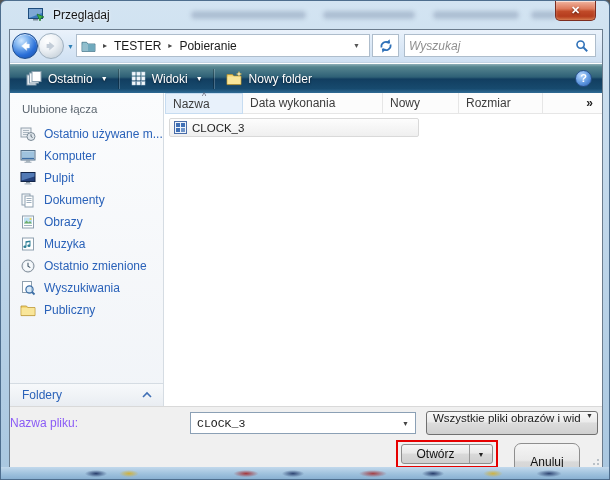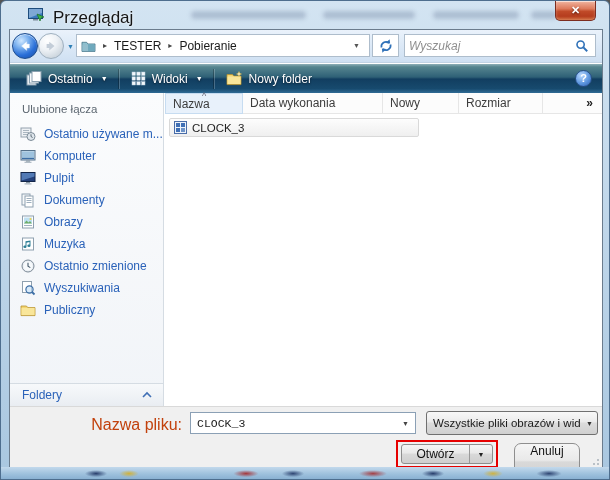--- a/index.html
+++ b/index.html
@@ -6,21 +6,21 @@
   *{box-sizing:border-box;}
   .win{
     position:relative;width:610px;height:480px;margin:0 auto;
     font-family:"Liberation Sans",sans-serif;
     background:linear-gradient(180deg,#d3e4f2 0%,#bcd4e8 55%,#a9c7e0 100%);
     border:1px solid #4e6e8e;border-radius:6px 6px 0 0;overflow:hidden;
   }
   
   .titlebar{position:absolute;left:0;top:0;right:0;height:28px;}
   .title-icon{position:absolute;left:27px;top:6px;width:17px;height:15px;}
-  .title-text{position:absolute;left:52px;top:7px;font-size:17px;color:#151515;text-shadow:0 0 3px rgba(255,255,255,.9);}
+  .title-text{position:absolute;left:52px;top:7px;font-size:12px;color:#151515;text-shadow:0 0 3px rgba(255,255,255,.9);}
   .ghost{position:absolute;top:10px;height:8px;border-radius:4px;background:rgba(95,115,145,.32);filter:blur(2px);}
   .g1{left:190px;width:115px}.g2{left:322px;width:92px}.g3{left:432px;width:86px}.g4{left:530px;width:26px}
   .close-btn{
     position:absolute;right:13px;top:0;width:41px;height:20px;
     border:1px solid #7c2d20;border-top:none;border-radius:0 0 5px 5px;
     background:linear-gradient(180deg,#f0b49f 0%,#dd7b5d 40%,#c04a28 55%,#b53d1e 80%,#d06a3a 100%);
     box-shadow:inset 0 1px 0 rgba(255,255,255,.55), inset 0 0 3px rgba(255,255,255,.3);
     color:#fff;font-size:11px;font-weight:bold;text-align:center;line-height:18px;cursor:pointer;
     text-shadow:0 1px 2px rgba(60,10,0,.8);
   }
@@ -64,37 +64,37 @@
   .col{position:relative;display:flex;align-items:center;padding-left:7px;border-right:1px solid #e6e6e6;border-bottom:1px solid #e6e6e6;background:#fcfcfc;cursor:pointer;}
   .col.sorted{background:#e8f1fb;border:1px solid #c6dcf1;}
   .sort-caret{position:absolute;top:-3px;left:36px;font-size:9px;color:#667;}
   .c0{width:78px}.c1{width:140px}.c2{width:76px}.c3{width:84px}
   .col-fill{flex:1;display:flex;align-items:center;justify-content:flex-end;padding-right:9px;border-bottom:1px solid #e6e6e6;background:#fcfcfc;font-weight:bold;color:#222;cursor:pointer;}
   .file-row{position:absolute;left:4px;top:25px;width:250px;height:19px;border:1px solid #d9d9d9;border-radius:2px;
     background:linear-gradient(180deg,#fdfdfd,#efefef);display:flex;align-items:center;gap:5px;padding-left:4px;
     font-size:11.5px;color:#222;cursor:pointer;}
   
   .bottom{position:absolute;left:0;top:376px;width:100%;height:62px;background:#f0f0f0;border-top:1px solid #d9d9d9;}
-  .fn-label{position:absolute;left:0;top:9px;width:172px;text-align:right;font-size:16px;color:#c2410c;}
+  .fn-label{position:absolute;left:0;top:9px;width:172px;font-size:12px;color:#8b5cf6;}
   .fn-combo{position:absolute;left:180px;top:5px;width:226px;height:22px;background:#fff;border:1px solid #8ba0b5;}
   .fn-combo input{position:absolute;left:4px;top:2px;width:195px;height:16px;border:none;outline:none;font-family:"Liberation Mono",monospace;font-size:11.5px;color:#222;background:transparent;}
   .fn-caret{position:absolute;right:6px;top:7px;font-size:7px;color:#444;cursor:pointer;}
   .ft-combo{position:absolute;left:416px;top:4px;width:172px;height:24px;border:1px solid #707070;border-radius:3px;
     background:linear-gradient(180deg,#f8f8f8 0%,#ebebeb 45%,#dcdcdc 50%,#d0d0d0 100%);
-    display:flex;align-items:center;font-size:11.5px;color:#1a1a1a;padding:0 4px 0 6px;cursor:pointer;}
+    display:flex;align-items:flex-start;font-size:11.5px;color:#1a1a1a;padding:0 4px 0 6px;cursor:pointer;}
   .ft-text{flex:1;white-space:nowrap;overflow:hidden;}
   .ft-caret{font-size:7px;color:#333;margin-left:3px;}
   .annotation{position:absolute;left:386px;top:33px;width:102px;height:28px;border:2px solid #e60000;}
   .split-btn{position:absolute;left:3px;top:2px;width:92px;height:20px;display:flex;border:1px solid #8e8e8e;border-radius:3px;overflow:hidden;
     background:linear-gradient(180deg,#f5f5f5 0%,#e9e9e9 45%,#d9d9d9 50%,#cfcfcf 100%);cursor:pointer;}
   .split-main{flex:1;display:flex;align-items:center;justify-content:center;font-size:12px;color:#111;}
   .split-arrow{width:23px;border-left:1px solid #9a9a9a;display:flex;align-items:center;justify-content:center;font-size:7px;color:#222;cursor:pointer;}
   .btn{position:absolute;width:66px;height:38px;border:1px solid #8e8e8e;border-radius:7px;font-size:12px;color:#111;
     background:linear-gradient(180deg,#f5f5f5 0%,#e9e9e9 45%,#d9d9d9 50%,#cfcfcf 100%);
-    display:flex;justify-content:center;cursor:pointer;}
+    display:flex;align-items:center;justify-content:center;cursor:pointer;}
   .cancel{left:504px;top:36px;}
   .grip{position:absolute;right:3px;bottom:3px;width:10px;height:10px;cursor:nwse-resize;}
   .grip i{position:absolute;width:2px;height:2px;background:#a9b2ba;border-radius:1px;}
   .grip .d1{right:0;bottom:0}.grip .d2{right:4px;bottom:0}.grip .d3{right:0;bottom:4px}
   
   .glass-bottom{position:absolute;left:0;bottom:0;width:100%;height:12px;
     background:
       radial-gradient(16px 5px at 95px 55%, rgba(18,38,88,.85), transparent 70%),
       radial-gradient(14px 5px at 128px 55%, rgba(214,176,40,.9), transparent 70%),
       radial-gradient(18px 5px at 245px 55%, rgba(165,30,30,.85), transparent 70%),

